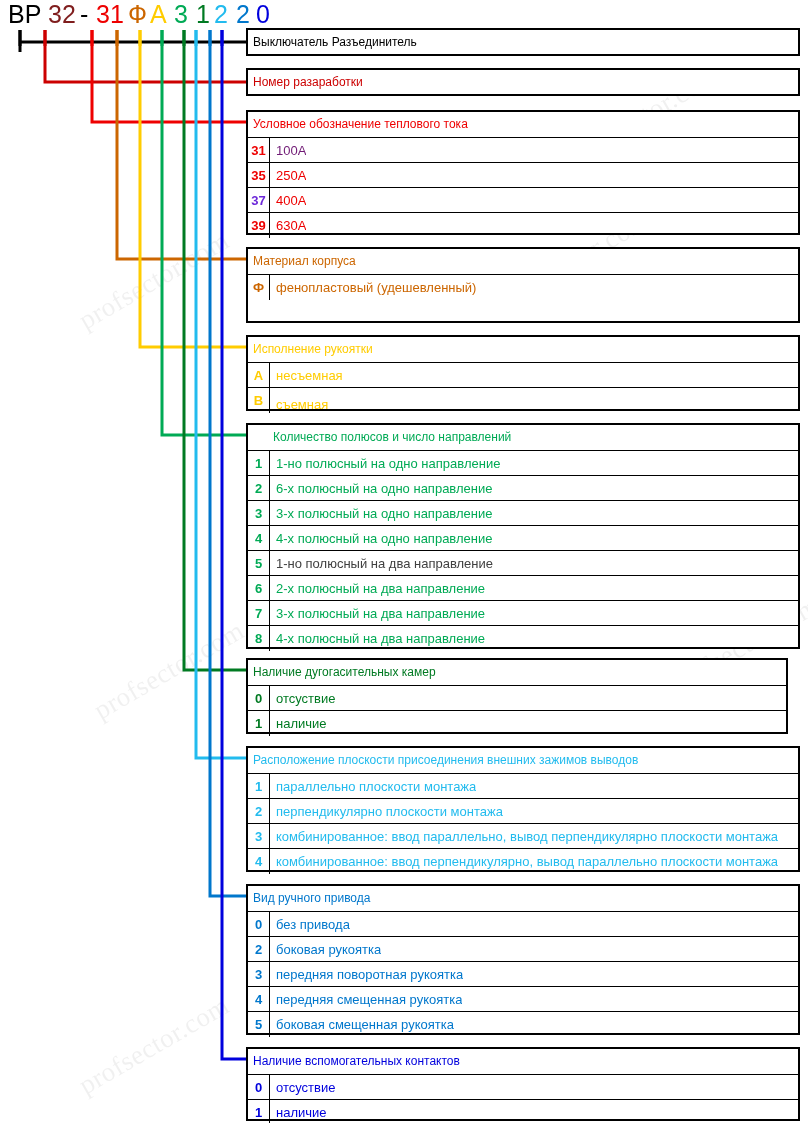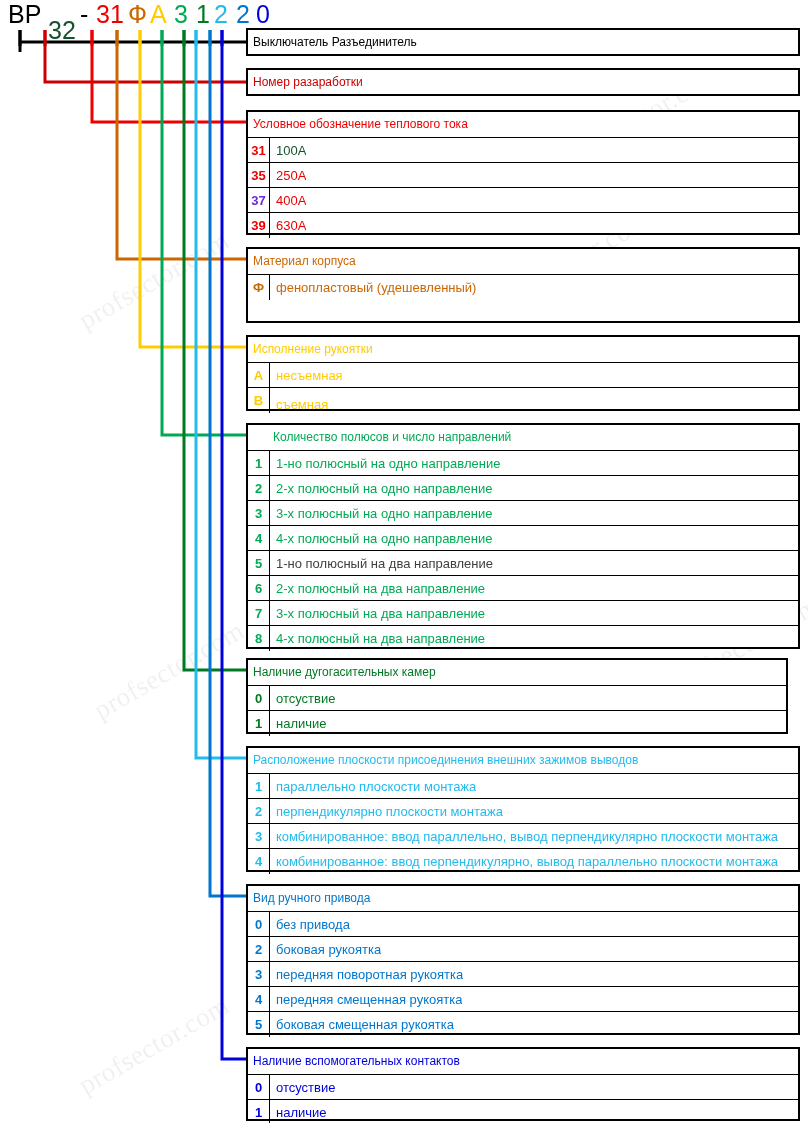--- a/index.html
+++ b/index.html
@@ -83,21 +83,21 @@
       <path d="M 210 30 L 210 46" stroke="#0077cc" stroke-width="3"></path>
     </g>
     <g>
       <path d="M 222 30 L 222 52 L 222 1059 L 246 1059" stroke="#0000dd" stroke-width="3" fill="none"></path>
       <path d="M 222 30 L 222 46" stroke="#0000dd" stroke-width="3"></path>
     </g>
   </svg>
 
 <div id="code">
     <span style="left: 8px; color: rgb(0, 0, 0);">ВР</span>
-    <span style="left: 48px; color: #14532d; margin-top: 16px;">32</span>
+    <span style="left: 48px; color: #7f1d1d;">32</span>
     <span style="left: 80px; color: rgb(0, 0, 0);">-</span>
     <span style="left: 96px; color: rgb(238, 0, 0);">31</span>
     <span style="left: 128px; color: rgb(204, 102, 0);">Ф</span>
     <span style="left: 150px; color: rgb(255, 204, 0);">А</span>
     <span style="left: 174px; color: rgb(0, 170, 85);">3</span>
     <span style="left: 196px; color: rgb(0, 122, 34);">1</span>
     <span style="left: 214px; color: rgb(34, 187, 238);">2</span>
     <span style="left: 236px; color: rgb(0, 119, 204);">2</span>
     <span style="left: 256px; color: rgb(0, 0, 221);">0</span>
   </div>
@@ -106,21 +106,21 @@
     <div class="sec" style="left: 246px; top: 28px; width: 554px; height: 28px;">
       <div class="hd" style="color: rgb(0, 0, 0);">Выключатель Разъединитель</div>
     </div>
     <div class="sec" style="left: 246px; top: 68px; width: 554px; height: 28px;">
       <div class="hd" style="color: rgb(204, 0, 0);">Номер разаработки</div>
     </div>
     <div class="sec" style="left: 246px; top: 110px; width: 554px; height: 125px;">
       <div class="hd" style="color: rgb(238, 0, 0);">Условное обозначение теплового тока</div>
       <div class="row">
         <div class="k" style="color: rgb(238, 0, 0);">31</div>
-        <div class="v" style="color: #14532d; text-align: right;">100A</div>
+        <div class="v" style="color: #701a75; text-align: right;">100A</div>
       </div>
       <div class="row">
         <div class="k" style="color: rgb(238, 0, 0);">35</div>
         <div class="v" style="color: rgb(238, 0, 0);">250A</div>
       </div>
       <div class="row">
         <div class="k" style="color: #6d28d9;">37</div>
         <div class="v" style="color: rgb(238, 0, 0);">400A</div>
       </div>
       <div class="row">
@@ -147,21 +147,21 @@
       </div>
     </div>
     <div class="sec" style="left: 246px; top: 423px; width: 554px; height: 226px;">
       <div class="hd" style="color: rgb(0, 170, 85); margin-left: 20px;">Количество полюсов и число направлений</div>
       <div class="row">
         <div class="k" style="color: rgb(0, 170, 85);">1</div>
         <div class="v" style="color: rgb(0, 170, 85);">1-но полюсный на одно направление</div>
       </div>
       <div class="row">
         <div class="k" style="color: rgb(0, 170, 85);">2</div>
-        <div class="v" style="color: rgb(0, 170, 85);">2-х полюсный на одно направление</div>
+        <div class="v" style="color: rgb(0, 170, 85);">6-х полюсный на одно направление</div>
       </div>
       <div class="row">
         <div class="k" style="color: rgb(0, 170, 85);">3</div>
         <div class="v" style="color: rgb(0, 170, 85);">3-х полюсный на одно направление</div>
       </div>
       <div class="row">
         <div class="k" style="color: rgb(0, 170, 85);">4</div>
         <div class="v" style="color: rgb(0, 170, 85);">4-х полюсный на одно направление</div>
       </div>
       <div class="row">

